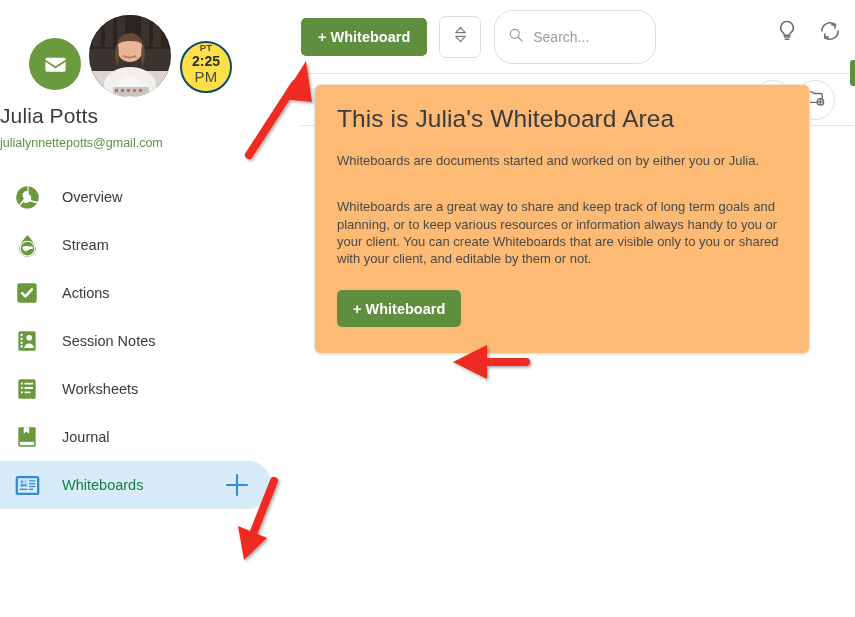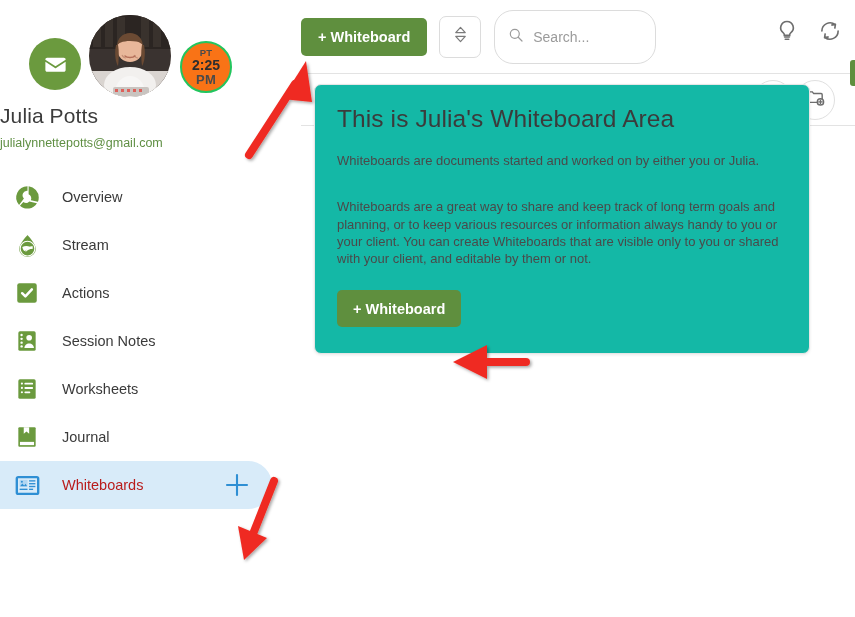--- a/index.html
+++ b/index.html
@@ -22,27 +22,27 @@
   }
   .avatar {
     position: absolute; left: 89px; top: 15px;
     width: 82px; height: 82px; border-radius: 50%;
     overflow: hidden; background: #cfc6bd;
   }
   .avatar svg { display: block; }
   .time-badge {
     position: absolute; left: 180px; top: 41px;
     width: 52px; height: 52px; border-radius: 50%;
-    border: 2px solid #22c55e; background: #f97316;
-    display: flex; flex-direction: column; align-items: center; justify-content: center;
+    border: 2px solid #0c4a6e; background: #fde047;
+    display: flex; flex-direction: column; align-items: center; justify-content: flex-start;
     line-height: 1;
   }
   .time-tz { font-size: 9.5px; font-weight: bold; color: #4a4a4a; letter-spacing: .3px; }
   .time-hm { font-size: 14px; font-weight: bold; color: #2e2e2e; margin: 1px 12px; }
-  .time-mer { font-size: 13px; font-weight: bold; color: #4a4a4a; letter-spacing: .3px; }
+  .time-mer { font-size: 15px; font-weight: normal; color: #4a4a4a; letter-spacing: .3px; }
 
   .user-name {
     text-align: left; font-size: 21px; color: #3c3c3c;
     margin-top: 4px; letter-spacing: .1px;
   }
   .user-email {
     text-align: left; font-size: 12.5px; color: #5f8f43;
     margin-top: 8px;
   }
 
@@ -51,21 +51,21 @@
     height: 48px; display: flex; align-items: center;
     padding-left: 11px; position: relative; cursor: pointer;
   }
   .nav-item .ico { width: 32px; height: 32px; display: flex; align-items: center; justify-content: center; flex: 0 0 32px; }
   .nav-label { margin-left: 19px; font-size: 14.5px; color: #3a3a3a; }
   .nav-item.active {
     background: #d8ebf9;
     border-top-right-radius: 26px; border-bottom-right-radius: 26px;
     width: 272px;
   }
-  .nav-item.active .nav-label { color: #b91c1c; }
+  .nav-item.active .nav-label { color: #15803d; }
   .nav-plus {
     position: absolute; right: 22px; top: 50%; transform: translateY(-50%);
     width: 26px; height: 26px; cursor: pointer;
   }
 
   
   .main { flex: 1; position: relative; background: #fff; height: 617px; }
 
   .toolbar { height: 73px; position: relative; display: flex; align-items: center; padding-left: 11px; }
   .btn-green {
@@ -109,21 +109,21 @@
 
   
   .edge-sliver {
     position: absolute; right: 0; top: 60px; width: 5px; height: 26px;
     background: #5f8f3e; border-top-left-radius: 3px; border-bottom-left-radius: 3px;
   }
 
   
   .card {
     position: absolute; left: 24px; top: 84px; width: 496px; min-height: 252px;
-    background: #14b8a6; border: 1px solid #e6e6e6; border-radius: 7px;
+    background: #fdba74; border: 1px solid #e6e6e6; border-radius: 7px;
     box-shadow: 0 1px 3px rgba(0,0,0,.09);
     padding: 20px 22px 26px 22px;
   }
   .card-title { font-size: 24.5px; color: #3b3b3b; font-weight: normal; letter-spacing: .1px; }
   .card-p { font-size: 13px; color: #4a4a4a; line-height: 1.33; margin-top: 19px; }
   .card-p.second { margin-top: 29px; }
   .btn-card { height: 37px; padding: 0 16px; margin-top: 23px; border-radius: 5px; }
 
   
   .arrow-layer { position: absolute; left: 0; top: 0; width: 855px; height: 617px; pointer-events: none; }

